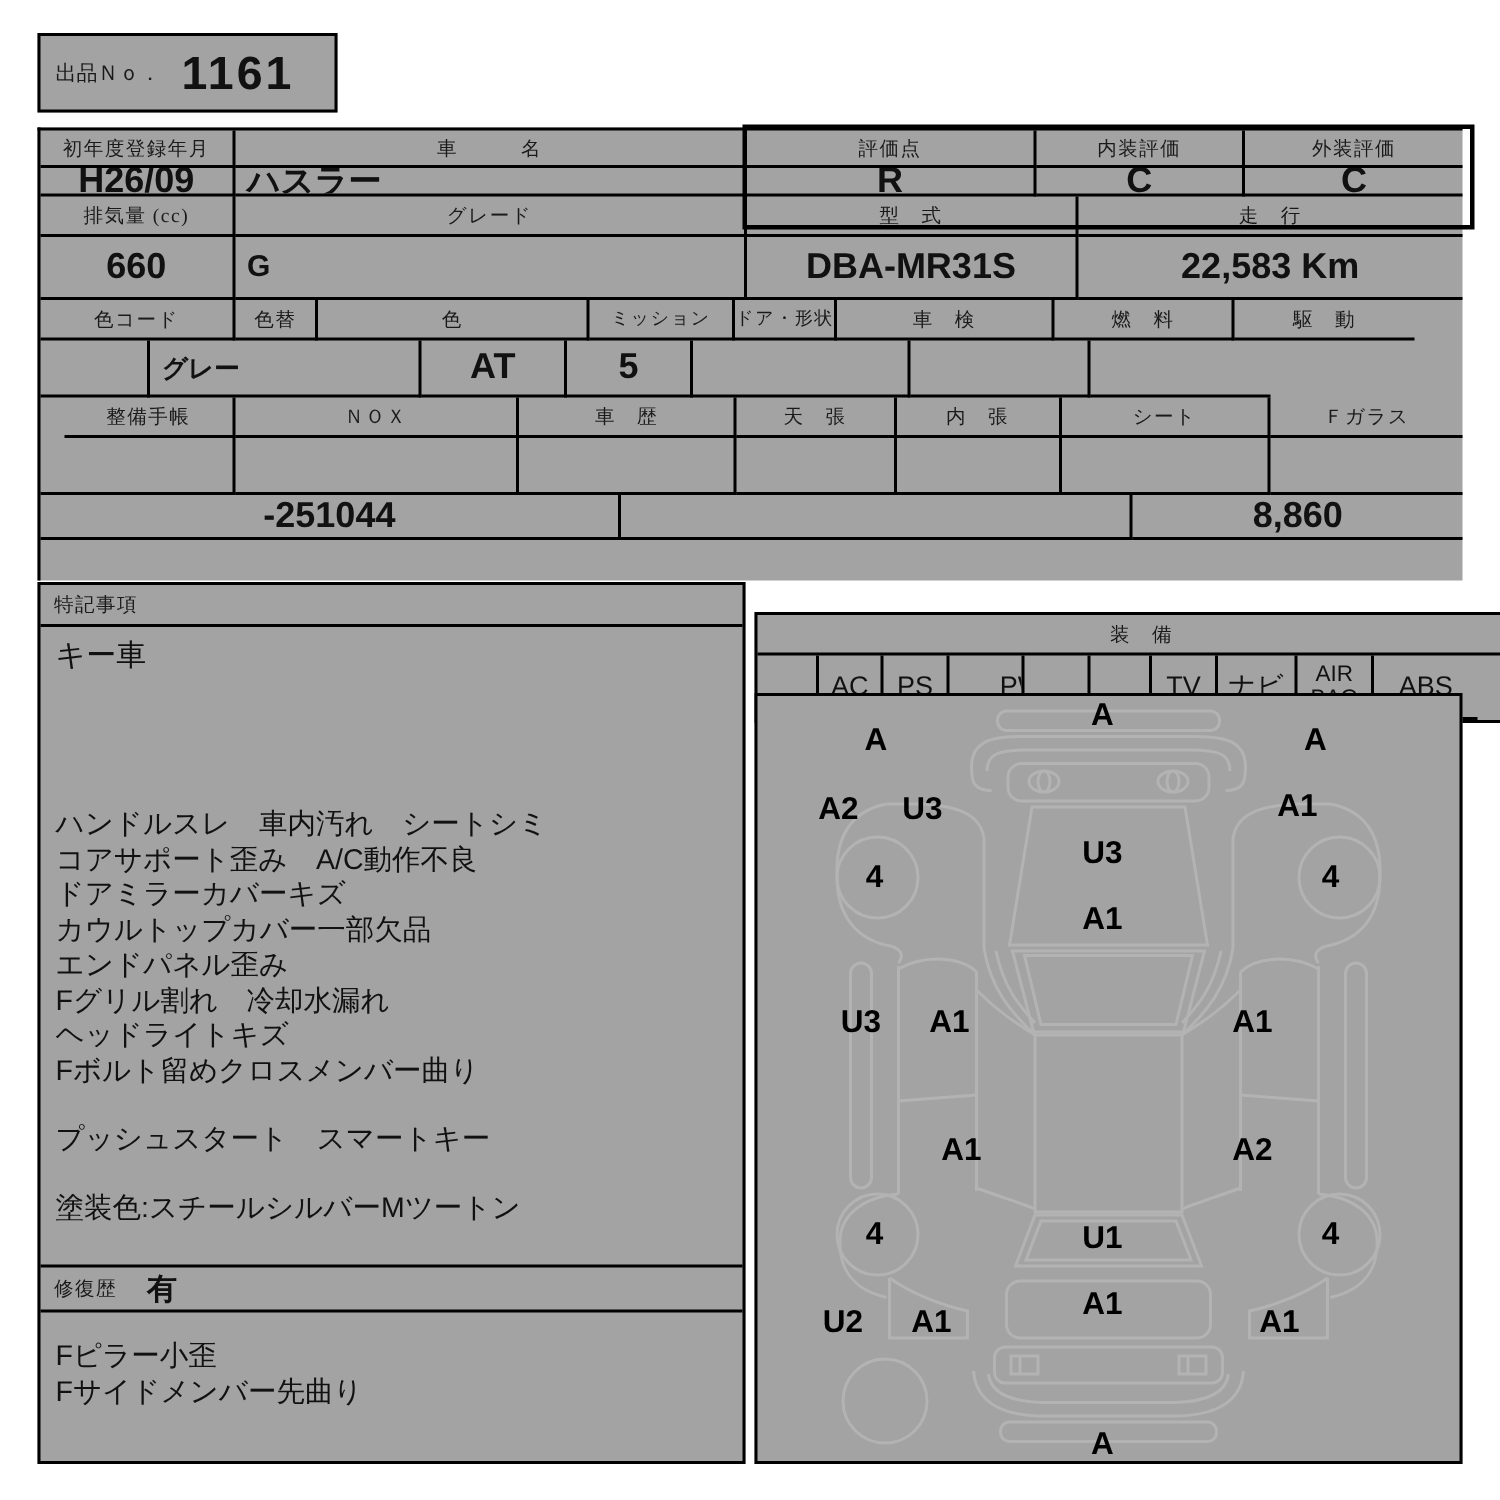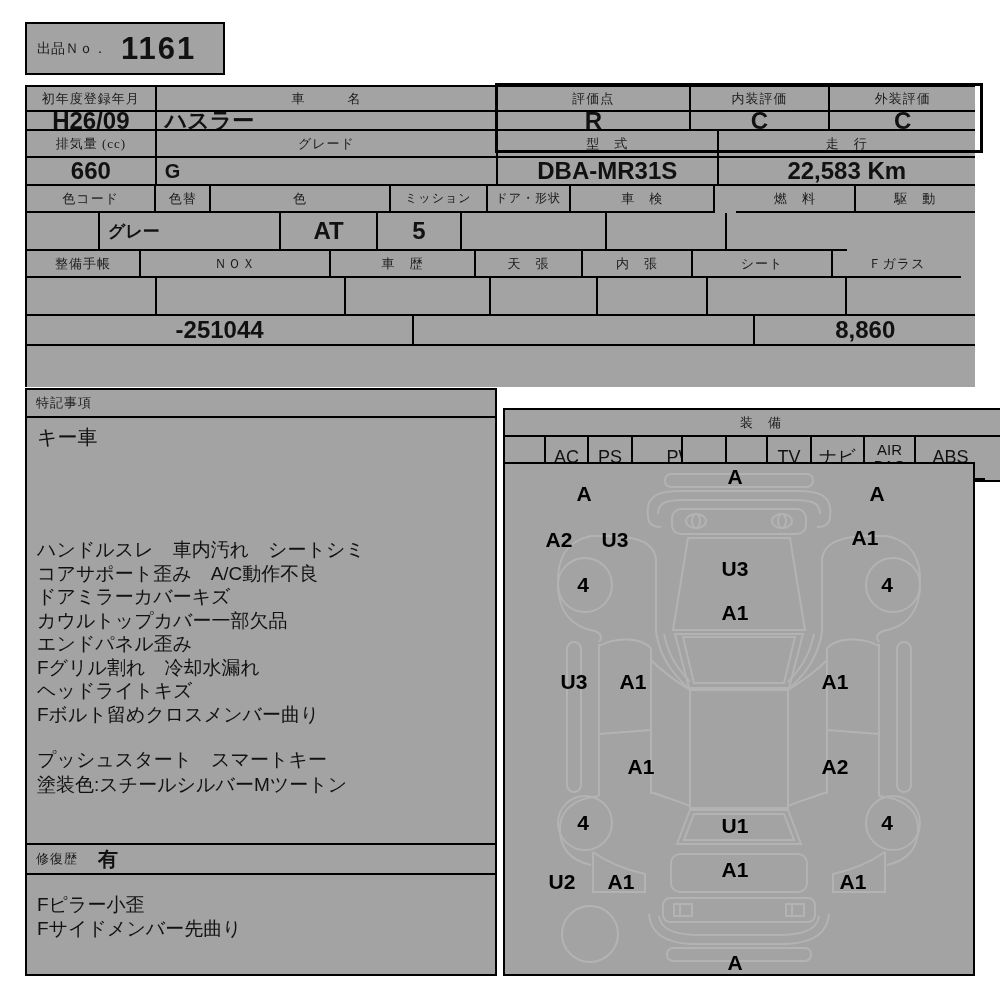--- a/index.html
+++ b/index.html
@@ -64,50 +64,50 @@
       <div class="cell val" style="width:145px;">C</div>
     </div>
 
     <div class="trow" style="height:27px;">
       <div class="cell hd" style="width:130px;">排気量 (cc)</div>
       <div class="cell hd" style="width:342px;">グレード</div>
       <div class="cell hd" style="width:221px;">型　式</div>
       <div class="cell hd" style="width:257px;">走　行</div>
     </div>
 
-    <div class="trow" style="height:28px;">
+    <div class="trow" style="height:42px;">
       <div class="cell val" style="width:130px;">660</div>
       <div class="cell val mid leftal" style="width:342px;">G</div>
       <div class="cell val" style="width:221px;">DBA-MR31S</div>
       <div class="cell val" style="width:257px;">22,583 Km</div>
     </div>
 
     <div class="trow" style="height:27px;">
       <div class="cell hd" style="width:130px;">色コード</div>
       <div class="cell hd" style="width:55px;">色替</div>
       <div class="cell hd" style="width:181px;">色</div>
       <div class="cell hd" style="width:97px;font-size:12px;">ミッション</div>
-      <div class="cell hd" style="width:84px;font-size:12px;">ドア・形状</div>
+      <div class="cell hd" style="width:68px;font-size:12px;">ドア・形状</div>
       <div class="cell hd" style="width:145px;">車　検</div>
-      <div class="cell hd" style="width:120px;margin-left:21px;">燃　料</div>
+      <div class="cell hd" style="width:120px;">燃　料</div>
       <div class="cell hd" style="width:120px;">駆　動</div>
     </div>
 
     <div class="trow" style="height:38px;">
       <div class="cell val" style="width:73px;"></div>
       <div class="cell val small leftal" style="width:181px;">グレー</div>
       <div class="cell val" style="width:97px;">AT</div>
       <div class="cell val" style="width:84px;">5</div>
       <div class="cell val" style="width:145px;"></div>
       <div class="cell val" style="width:120px;"></div>
       <div class="cell val" style="width:120px;"></div>
     </div>
 
     <div class="trow" style="height:27px;">
-      <div class="cell hd" style="width:114px;">整備手帳</div>
+      <div class="cell hd" style="width:114px;margin-left:16px;">整備手帳</div>
       <div class="cell hd" style="width:190px;">ＮＯＸ</div>
       <div class="cell hd" style="width:145px;">車　歴</div>
       <div class="cell hd" style="width:107px;">天　張</div>
       <div class="cell hd" style="width:110px;">内　張</div>
       <div class="cell hd" style="width:140px;">シート</div>
       <div class="cell hd" style="width:128px;">Ｆガラス</div>
     </div>
 
     <div class="trow" style="height:38px;">
       <div class="cell val" style="width:130px;"></div>
@@ -135,21 +135,21 @@
       <span class="notetext" style="top:8px;font-size:20px;">キー車</span>
       <span class="notetext" style="top:120px;">ハンドルスレ　車内汚れ　シートシミ
 コアサポート歪み　A/C動作不良
 ドアミラーカバーキズ
 カウルトップカバー一部欠品
 エンドパネル歪み
 Fグリル割れ　冷却水漏れ
 ヘッドライトキズ
 Fボルト留めクロスメンバー曲り</span>
       <span class="notetext" style="top:330px;">プッシュスタート　スマートキー</span>
-      <span class="notetext" style="top:355px;">塗装色:スチールシルバーMツートン</span>
+      <span class="notetext" style="top:376px;">塗装色:スチールシルバーMツートン</span>
     </div>
     <div class="repair-row">
       <span class="hd">修復歴</span>
       <span class="repair-flag">有</span>
     </div>
     <div style="position:relative;height:99px;">
       <span class="notetext" style="top:18px;">Fピラー小歪
 Fサイドメンバー先曲り</span>
     </div>
   </div>

